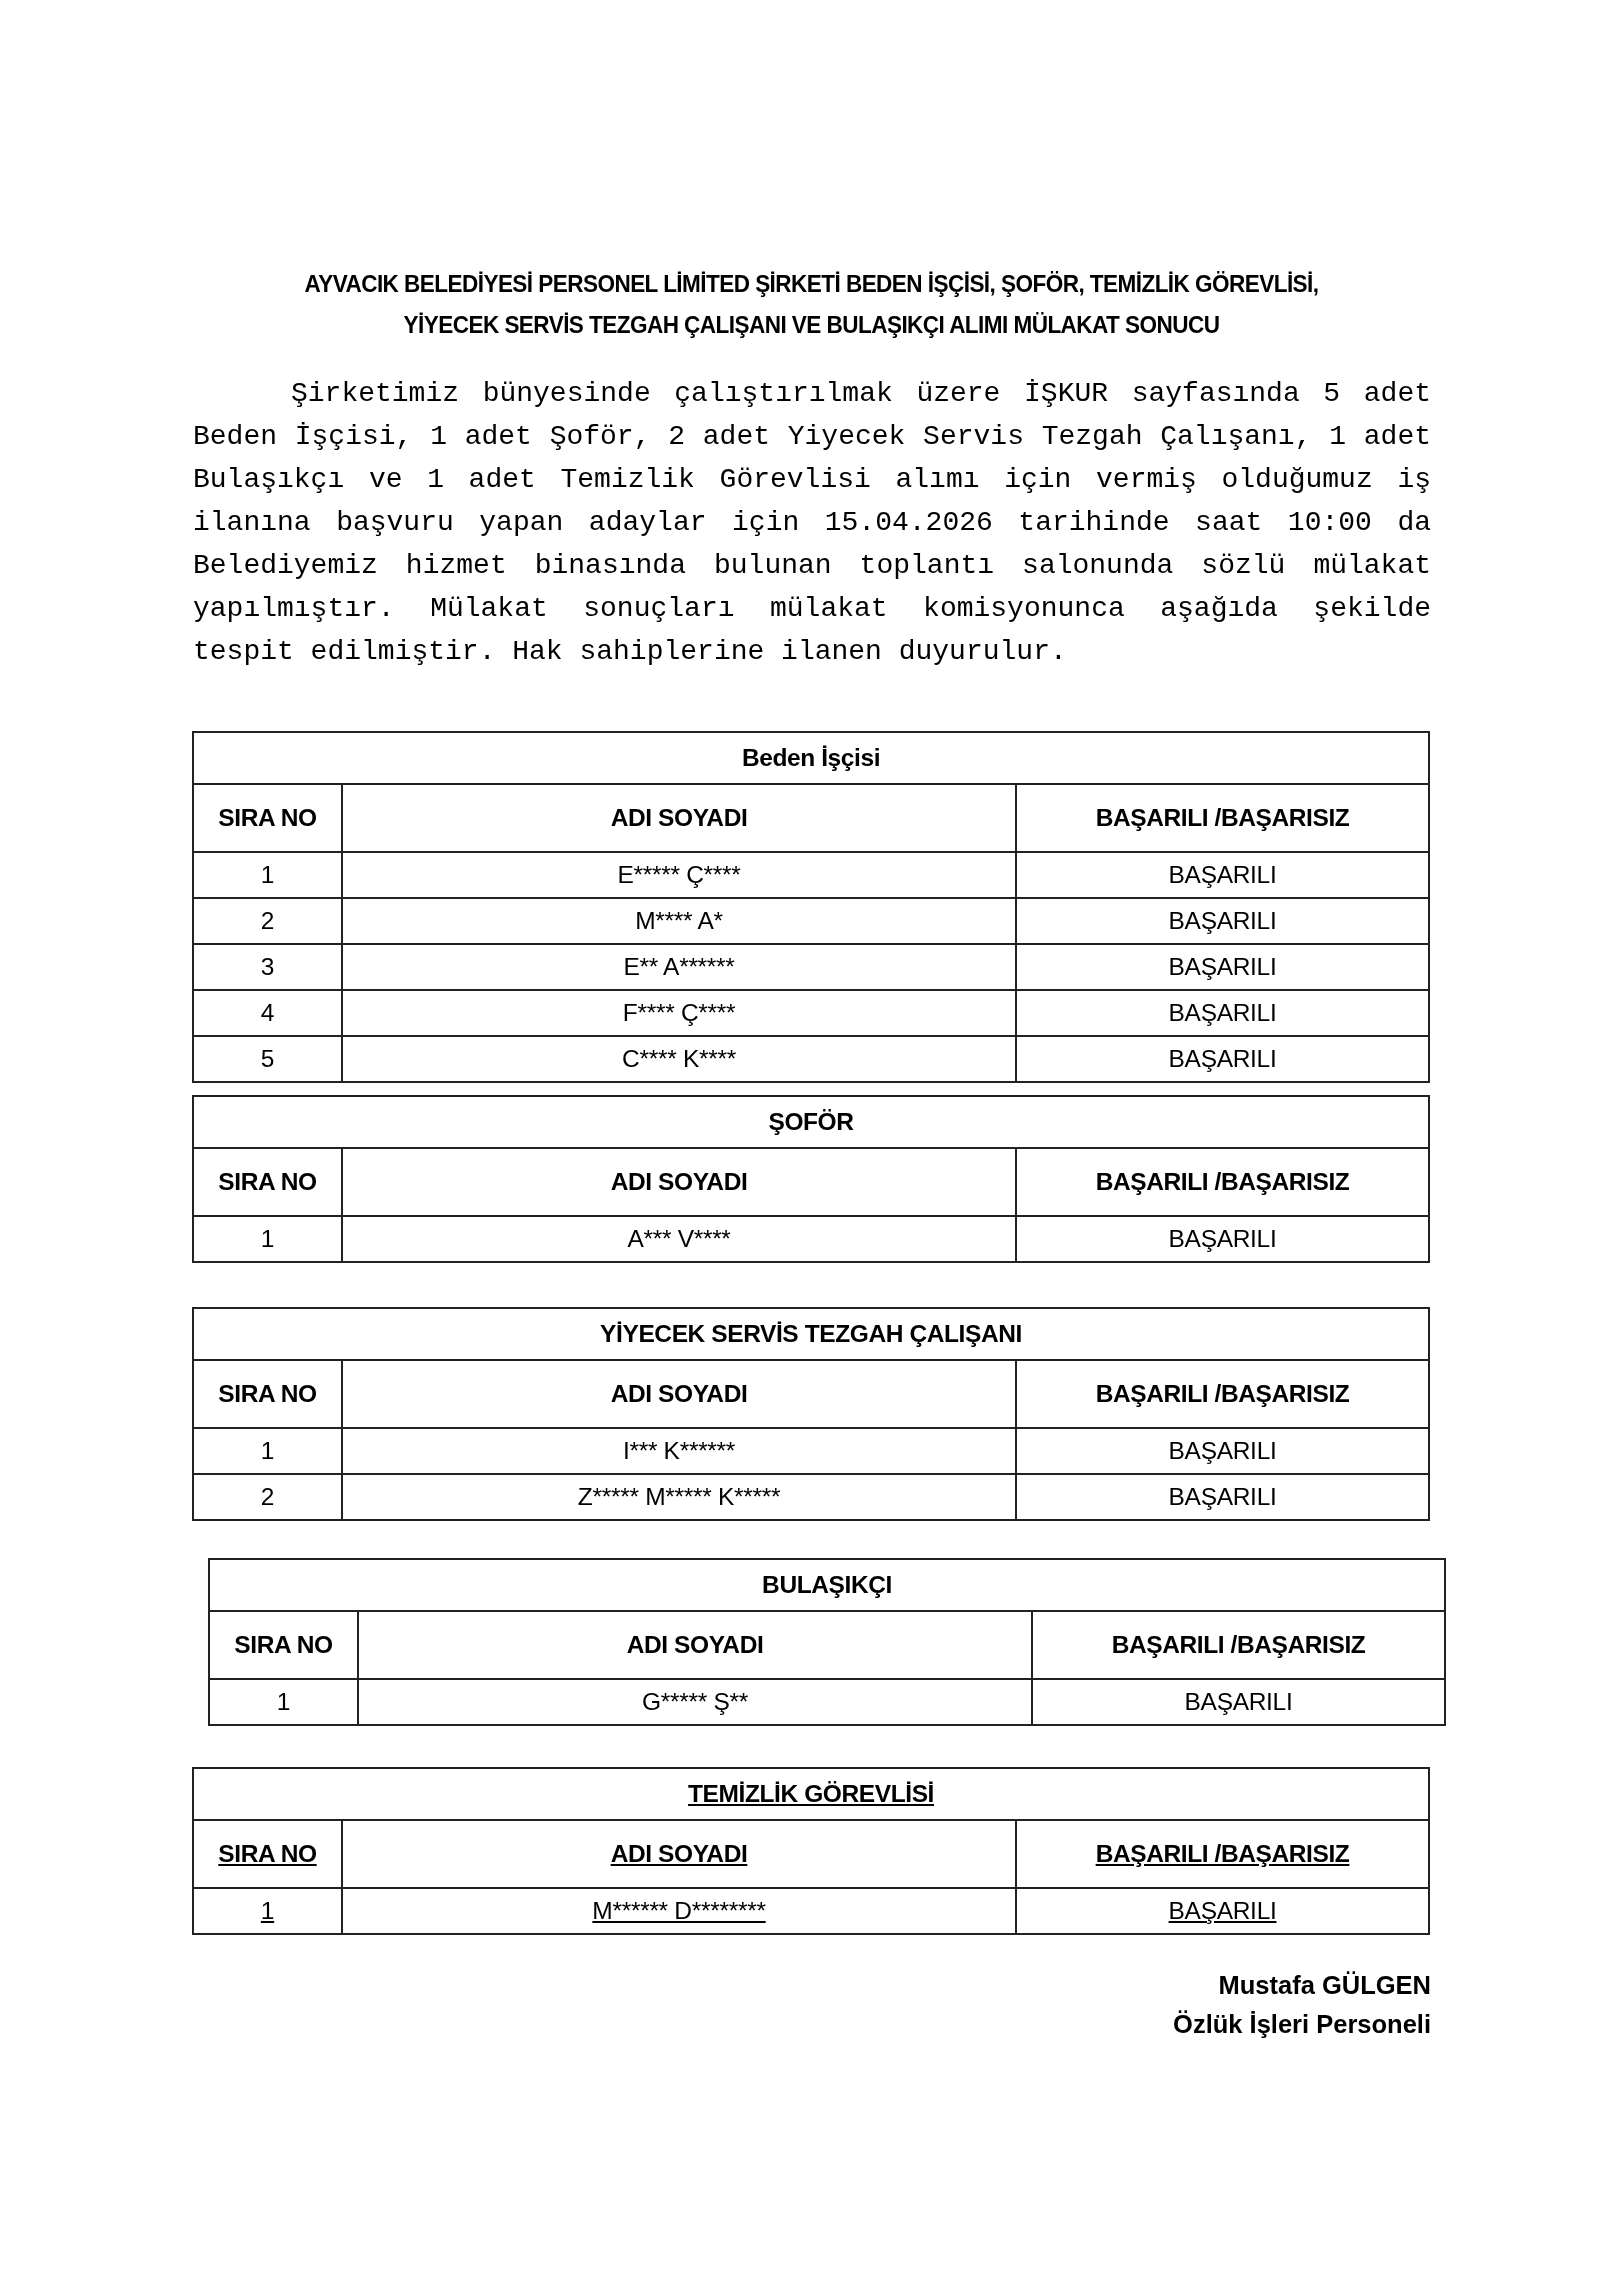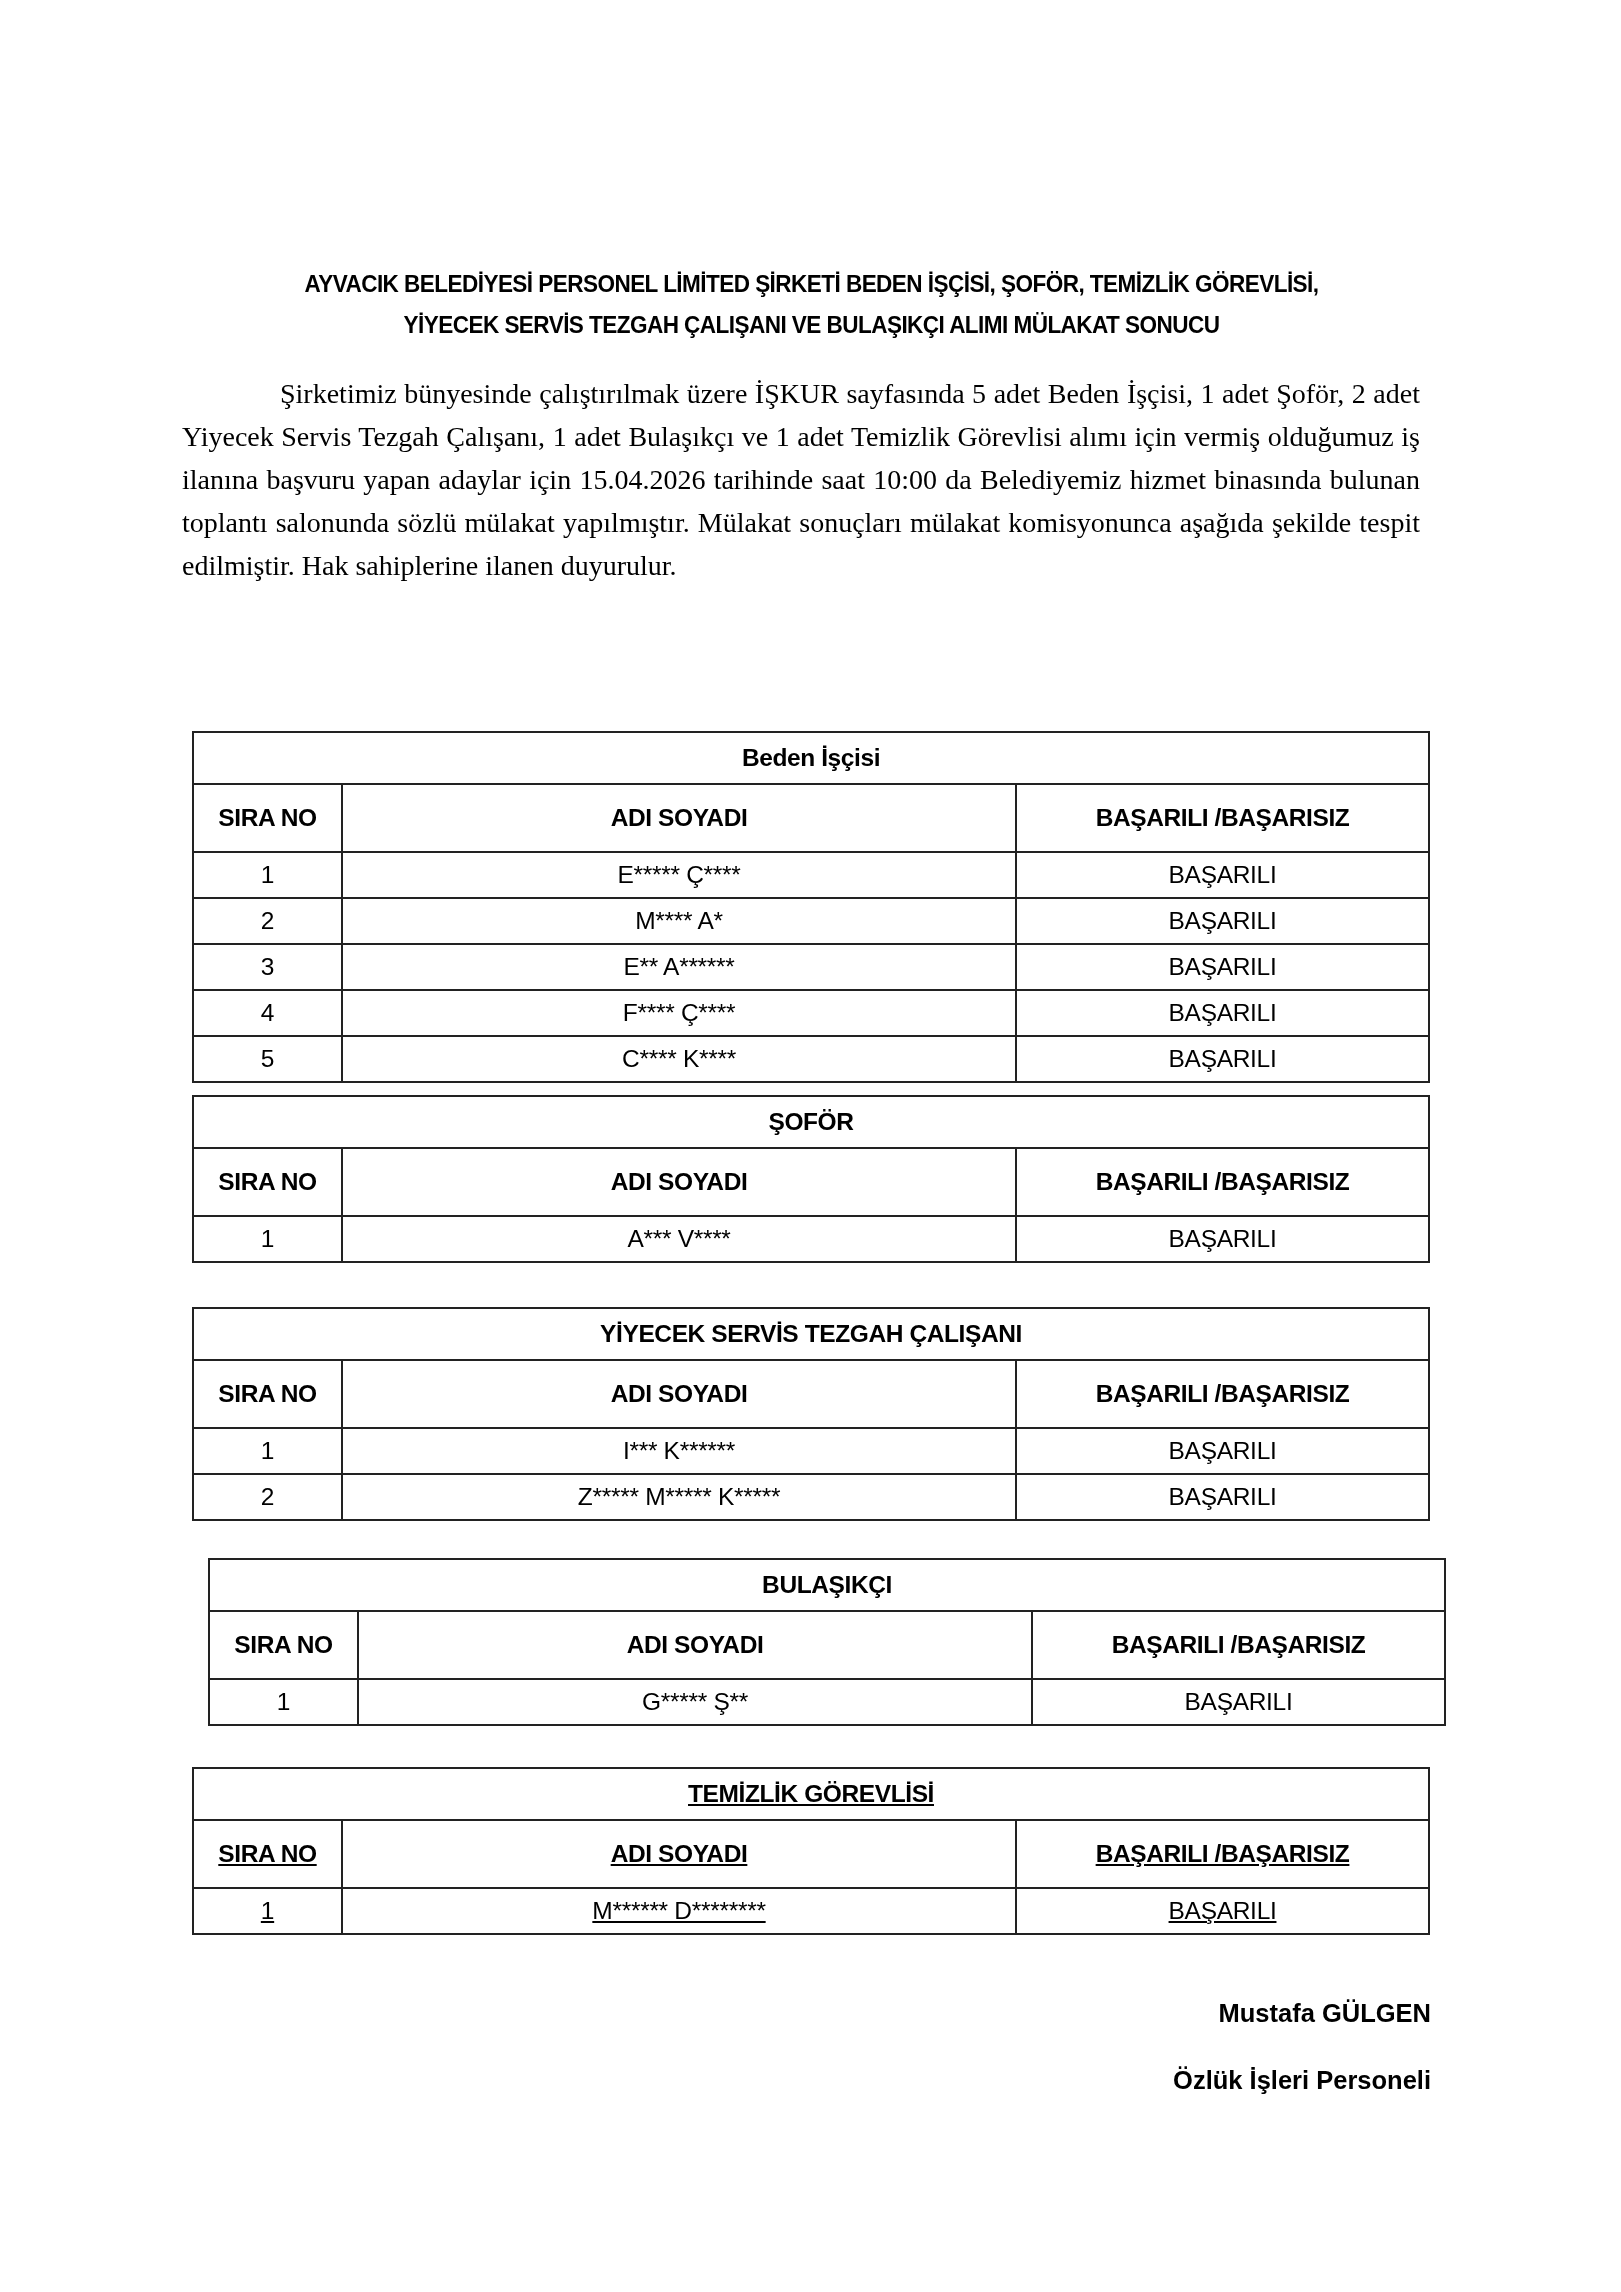--- a/index.html
+++ b/index.html
@@ -11,22 +11,22 @@
       position: absolute; left: 192px; top: 263px; width: 1239px;
       text-align: center;
       font-family: "Liberation Sans", sans-serif;
       font-weight: bold; font-size: 24.5px; line-height: 41px;
       letter-spacing: -0.6px;
       transform: scaleX(0.92); transform-origin: center top;
     }
     .title div { white-space: nowrap; }
 
     .intro {
-      position: absolute; left: 182px; top: 372px; width: 1238px;
-      font-family: Liberation Serif, serif;
+      position: absolute; left: 193px; top: 372px; width: 1238px;
+      font-family: Liberation Mono, monospace;
       font-size: 28px; line-height: 43px;
       text-align: justify; text-indent: 98px;
     }
 
     .tbl {
       position: absolute; left: 192px; width: 1236px;
       border-collapse: collapse;
       font-family: "Liberation Sans", sans-serif;
       font-size: 24.5px;
       table-layout: fixed;
@@ -43,21 +43,21 @@
     .col1 { width: 149px; }
     .col2 { width: 674px; }
     .col3 { width: 413px; }
 
     .sign {
       position: absolute; right: 190px; top: 1966px;
       text-align: right;
       font-family: "Liberation Sans", sans-serif;
       font-weight: bold; font-size: 25.5px; line-height: 39px;
     }
-    .sign div { white-space: nowrap; margin-top: 28px; }
+    .sign div { white-space: nowrap; }
   </style>
 </head>
 <body>
 
 <div class="page">
 
   <div class="title">
     <div>AYVACIK BELEDİYESİ PERSONEL LİMİTED ŞİRKETİ BEDEN İŞÇİSİ, ŞOFÖR, TEMİZLİK GÖREVLİSİ,</div>
     <div>YİYECEK SERVİS TEZGAH ÇALIŞANI VE BULAŞIKÇI ALIMI MÜLAKAT SONUCU</div>
   </div>

